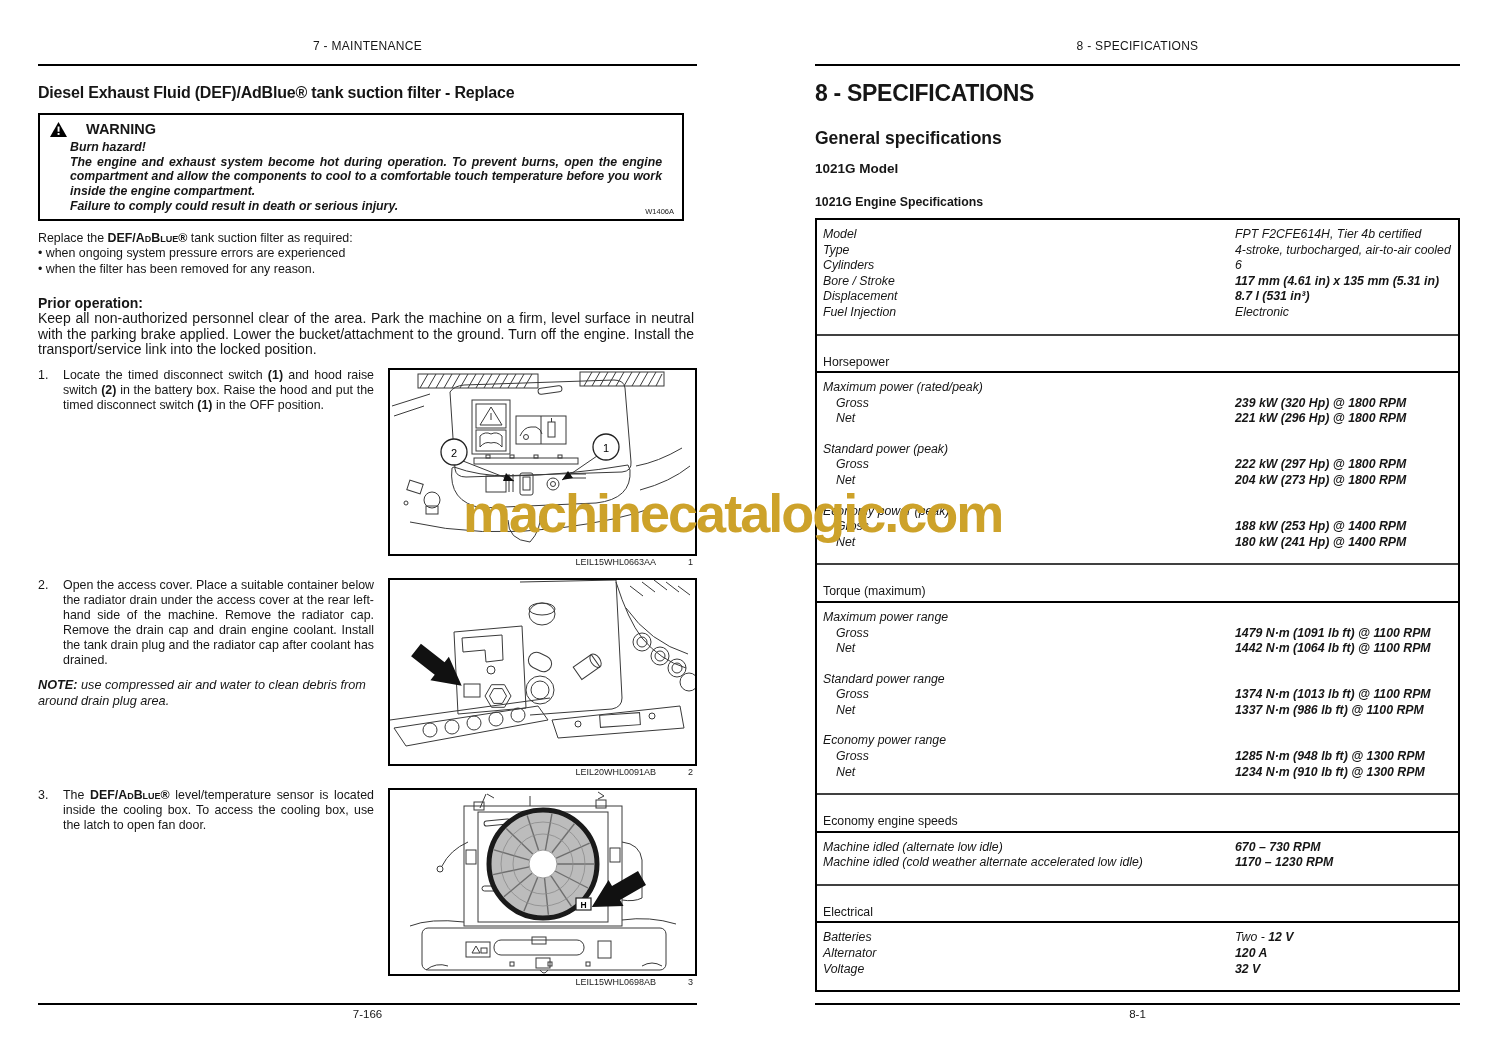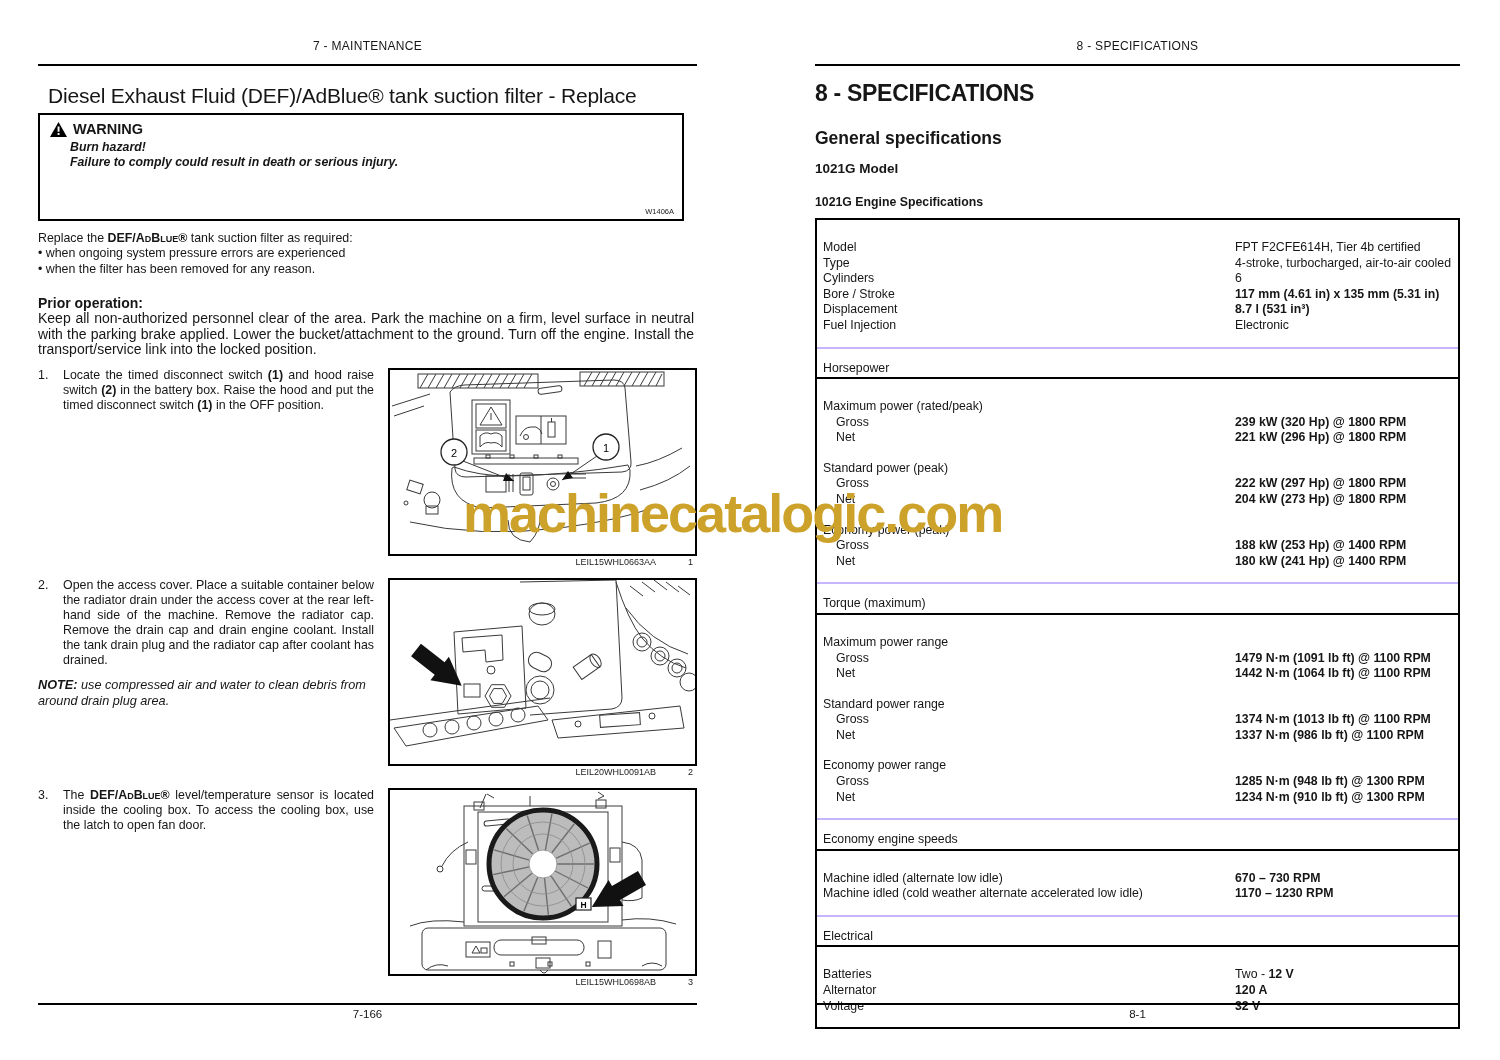--- a/index.html
+++ b/index.html
@@ -11,23 +11,23 @@
   .page { position:absolute; top:0; height:944px; }
   #pageL { left:38px; width:659px; }
   #pageR { left:815px; width:645px; }
 
   .runhead { position:absolute; top:39px; left:0; right:0; text-align:center; font-size:12px; letter-spacing:.3px; }
   .toprule { position:absolute; top:64px; left:0; right:0; border-top:2px solid #000; height:0; }
   .botrule { position:absolute; top:1003px; left:0; right:0; border-top:2px solid #000; height:0; }
   .pagenum { position:absolute; top:1008px; left:0; right:0; text-align:center; font-size:11.5px; }
 
   
-  .doctitle { position:absolute; top:84px; left:10px; font-size:21px; font-weight:normal; letter-spacing:-.2px; white-space:nowrap; }
+  .doctitle { position:absolute; top:84px; left:0; font-size:16px; font-weight:bold; letter-spacing:-.2px; white-space:nowrap; }
   .warnbox { position:absolute; top:113px; left:0; width:646px; height:108px; border:2px solid #000; box-sizing:border-box; padding:6px 10px 2px 10px; }
-  .warnhead { display:flex; align-items:center; gap:6px; font-weight:bold; font-size:14.5px; }
+  .warnhead { display:flex; align-items:center; gap:19px; font-weight:bold; font-size:14.5px; }
   .warnbody { margin:3px 0 0 20px; padding-right:10px; font-weight:bold; font-size:12.3px; line-height:14.7px; text-align:justify;font-style:italic; }
   .warncode { position:absolute; right:8px; bottom:3px; font-size:7.5px; color:#222; }
 
   .introblock { position:absolute; top:231px; left:0; width:656px; font-size:12.4px; line-height:15.3px; }
   .priorblock { position:absolute; top:296px; left:0; width:656px; font-size:14px; line-height:15.4px; text-align:justify; }
   .prior-title { font-weight:bold; text-align:left; }
 
   .step { position:absolute; left:0; width:336px; font-size:12.4px; line-height:15px; display:flex; }
   .step .n { width:25px; flex:none; }
   .step .t { flex:1; text-align:justify; }
@@ -38,22 +38,22 @@
   #fig1 { top:368px; } #fig2 { top:578px; } #fig3 { top:788px; }
   .figbox { border:2px solid #000; height:188px; box-sizing:border-box; background:#fff; overflow:hidden; }
   .figcap { display:flex; justify-content:flex-end; align-items:baseline; gap:32px; font-size:9px; color:#222; margin-top:1px; padding-right:4px; }
 
   
   .h1 { position:absolute; top:80px; left:0; font-size:23px; font-weight:bold; letter-spacing:-.3px; }
   .h2 { position:absolute; top:128px; left:0; font-size:17.5px; font-weight:bold; }
   .h3 { position:absolute; top:161px; left:0; font-size:13.5px; font-weight:bold; }
   .h4 { position:absolute; top:195px; left:0; font-size:12.3px; font-weight:bold; }
   .spec { position:absolute; top:218px; left:0; width:645px; border:2px solid #000; box-sizing:border-box; font-size:12.3px; }
-  .spec .band { border-top:2px solid #c4b5fd; border-bottom:2px solid #000; padding:12px 6px 2px; line-height:14.5px; }
-  .spec .block { padding:20px 6px 13px; }
+  .spec .band { border-top:2px solid #404040; border-bottom:2px solid #000; padding:19px 6px 2px; line-height:14.5px; }
+  .spec .block { padding:7px 6px 13px;font-style:italic; }
   .spec .group { margin-bottom:15px; }
   .spec .group:last-child { margin-bottom:0; }
   .spec .grouptitle { line-height:15.6px; }
   .spec .row { display:flex; line-height:15.6px; }
   .spec .lab { width:412px; flex:none; }
   .spec .lab.ind { padding-left:13px; width:399px; box-sizing:content-box; }
   .spec .val { flex:1; }
 
   .b { font-weight:bold; }
   .i { font-style:italic; }
@@ -76,20 +76,21 @@
     <div class="warnhead">
       <svg width="17" height="15" viewBox="0 0 17 15">
         <polygon points="8.5,0 17,15 0,15" fill="#000"></polygon>
         <rect x="7.6" y="4.5" width="1.9" height="5.2" fill="#fff"></rect>
         <rect x="7.6" y="11" width="1.9" height="1.9" fill="#fff"></rect>
       </svg>
       <span>WARNING</span>
     </div>
     <div class="warnbody">
       <div>Burn hazard!</div>
+      <div>The engine and exhaust system become hot during operation. To prevent burns, open the engine compartment and allow the components to cool to a comfortable touch temperature before you work inside the engine compartment.</div>
       <div style="text-align:left;">Failure to comply could result in death or serious injury.</div>
     </div>
     <div class="warncode">W1406A</div>
   </div>
 
   <div class="introblock">
     <div><span class="">Replace the </span><span class="b sc">DEF/AdBlue®</span><span class=""> tank suction filter as required:</span></div>
     <div>• when ongoing system pressure errors are experienced</div>
     <div>• when the filter has been removed for any reason.</div>
   </div>

